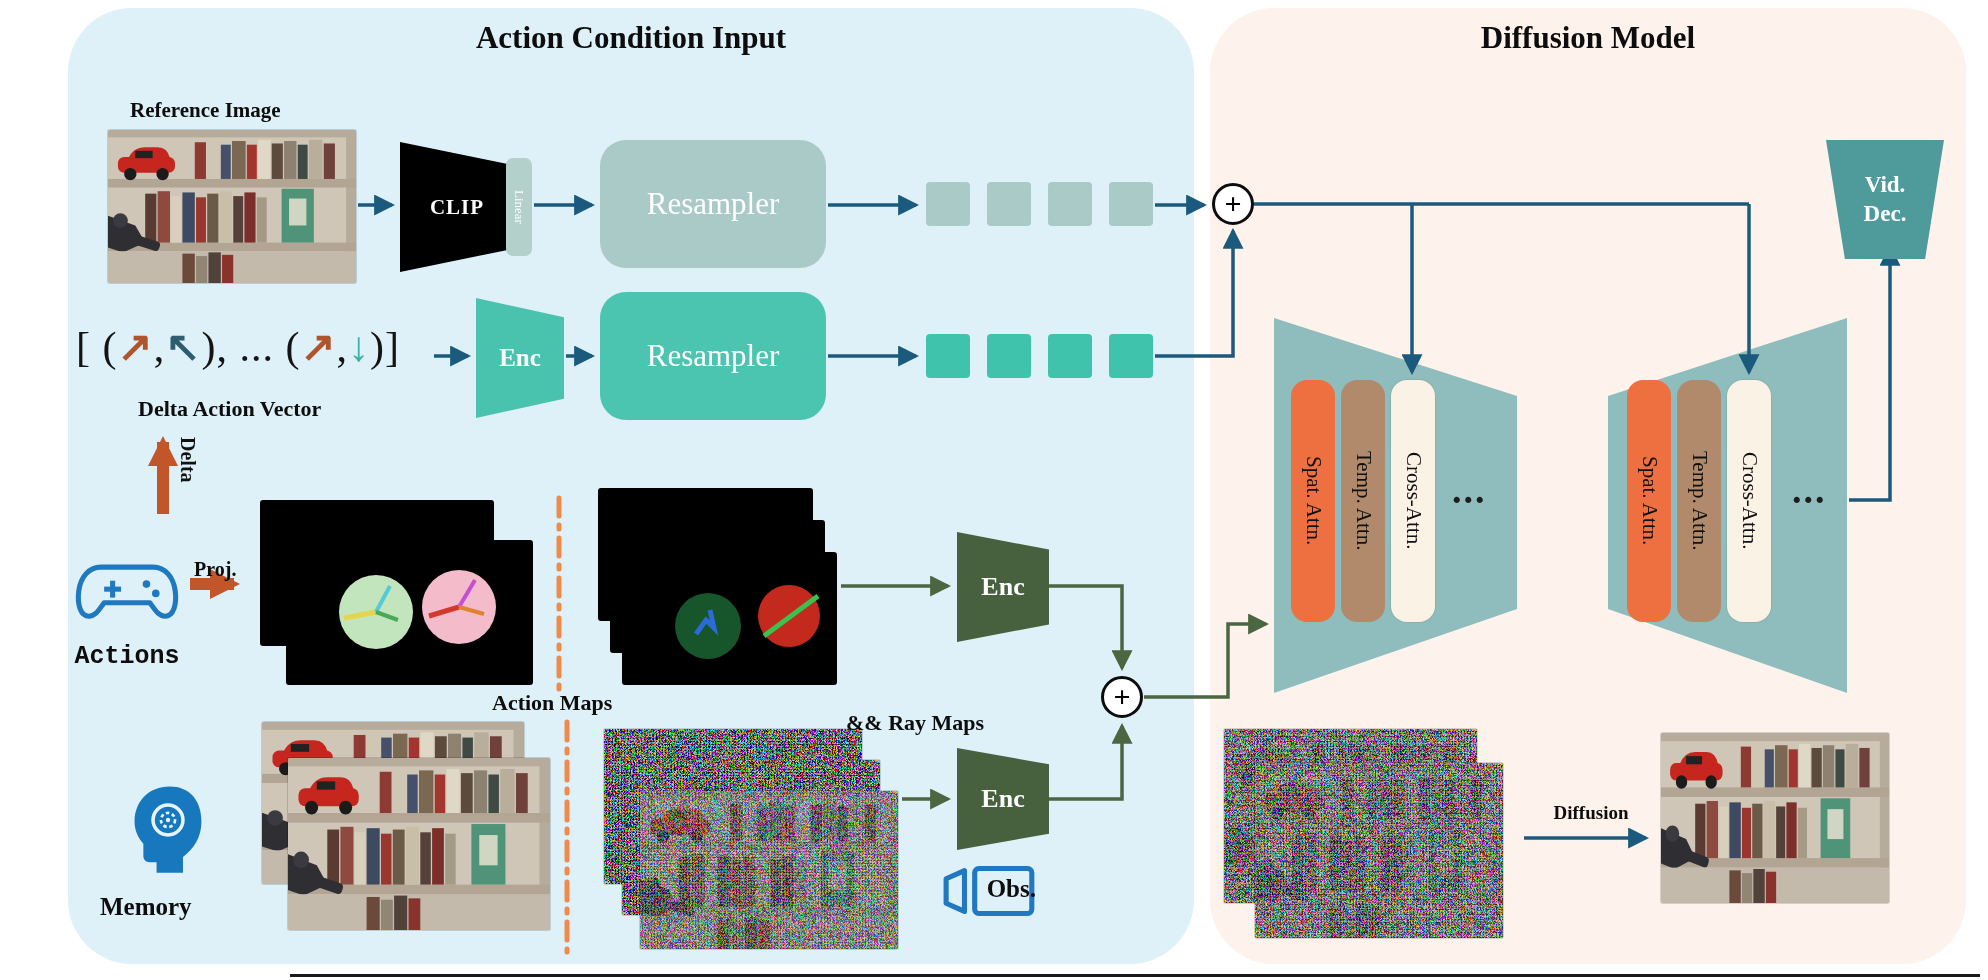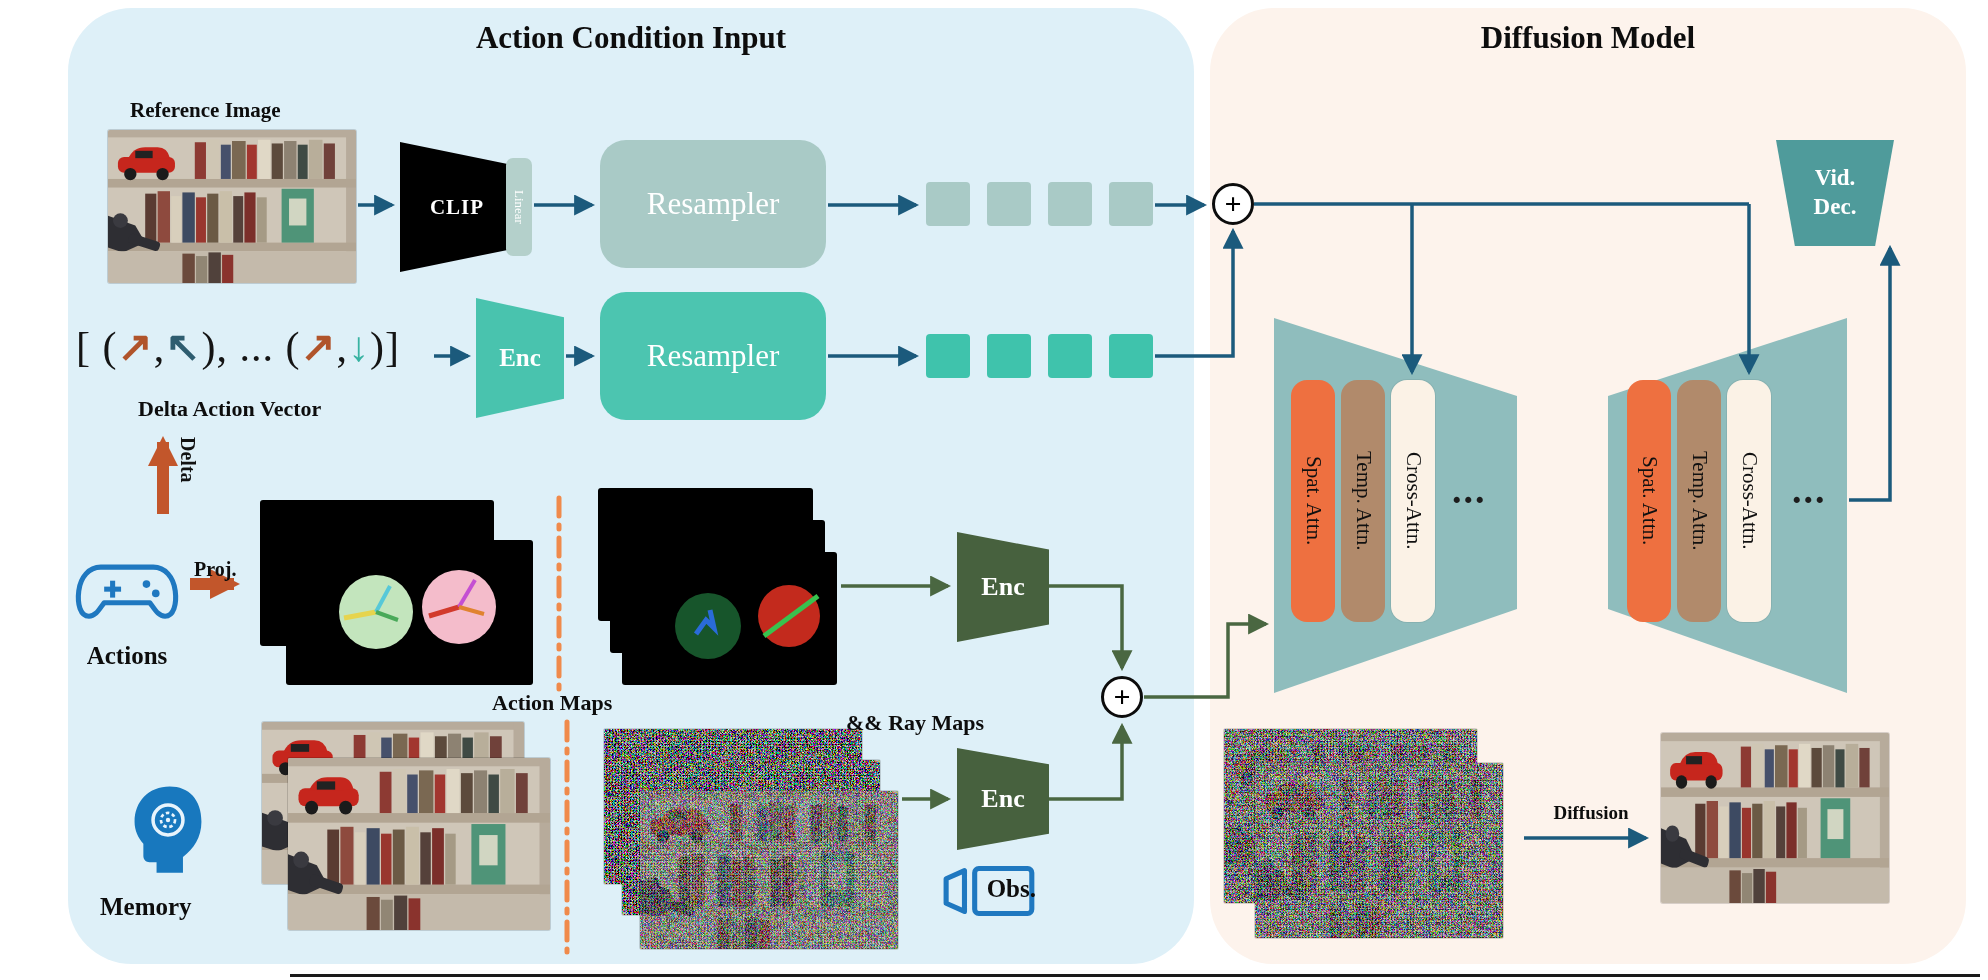--- a/index.html
+++ b/index.html
@@ -69,21 +69,21 @@
 
   
   .vector{position:absolute;left:76px;top:322px;width:370px;font-size:42px;color:#141414;
         letter-spacing:1px;z-index:4;white-space:nowrap;}
   .l-dav{left:138px;top:396px;font-size:22px;}
   .l-delta{position:absolute;left:176px;top:437px;writing-mode:vertical-rl;font-size:20px;
         font-weight:bold;z-index:4;}
 
   .l-ref{left:130px;top:98px;font-size:21px;}
   .l-proj{left:194px;top:550px;font-size:20px;margin-top:8px;}
-  .l-actions{left:62px;top:642px;width:130px;text-align:center;font-size:25px;}
+  .l-actions{left:62px;top:642px;width:130px;text-align:center;font-size:25px;font-family:Liberation Mono, monospace;}
   .l-am{left:492px;top:690px;font-size:22px;}
   .l-rm{left:846px;top:710px;font-size:22px;}
   .l-mem{left:100px;top:893px;width:130px;text-align:left;font-size:25px;}
   .l-obs{left:956px;top:875px;width:80px;text-align:right;font-size:25px;}
   .l-den{left:1518px;top:802px;width:146px;text-align:center;font-size:19px;font-weight:bold;}
 
   
   .icon{position:absolute;z-index:4;}
   .ic-pad{left:72px;top:548px;width:110px;height:84px;}
   .ic-head{left:124px;top:770px;width:88px;height:114px;}
@@ -98,21 +98,21 @@
        color:#101010;z-index:4;}
   .bar-spat{background:#ee7040;}
   .bar-temp{background:#b18a6b;}
   .bar-cross{background:#fbf2e6;box-shadow:0 0 0 1px rgba(0,0,0,.06);}
   .bx1a{left:1291px;}.bx1b{left:1341px;}.bx1c{left:1391px;}
   .bx2a{left:1627px;}.bx2b{left:1677px;}.bx2c{left:1727px;}
   .dots{position:absolute;top:468px;font-size:38px;font-weight:bold;color:#1c1c1c;z-index:4;
         letter-spacing:2px;}
   .d1{left:1452px;}
   .d2{left:1792px;}
-  .viddec{position:absolute;left:1776px;top:140px;width:118px;height:106px;background:#4f9b9b;
+  .viddec{position:absolute;left:1826px;top:140px;width:118px;height:119px;background:#4f9b9b;
         clip-path:polygon(0 0,100% 0,84% 100%,16% 100%);display:flex;flex-direction:column;
         align-items:center;justify-content:center;color:#fff;font-weight:bold;font-size:23px;
         line-height:1.25;z-index:3;}
 
   
   .overlay{position:absolute;left:0;top:0;z-index:3;pointer-events:none;}
   .ab{stroke:#1b5a7c;stroke-width:3.5;fill:none;}
   .ag{stroke:#4a6741;stroke-width:3.5;fill:none;}
   .ao{stroke:#c2562b;stroke-width:12;fill:none;}
   .dv{stroke:#f08a4b;stroke-width:5;fill:none;stroke-dasharray:18 9 4 9;stroke-linecap:round;}

